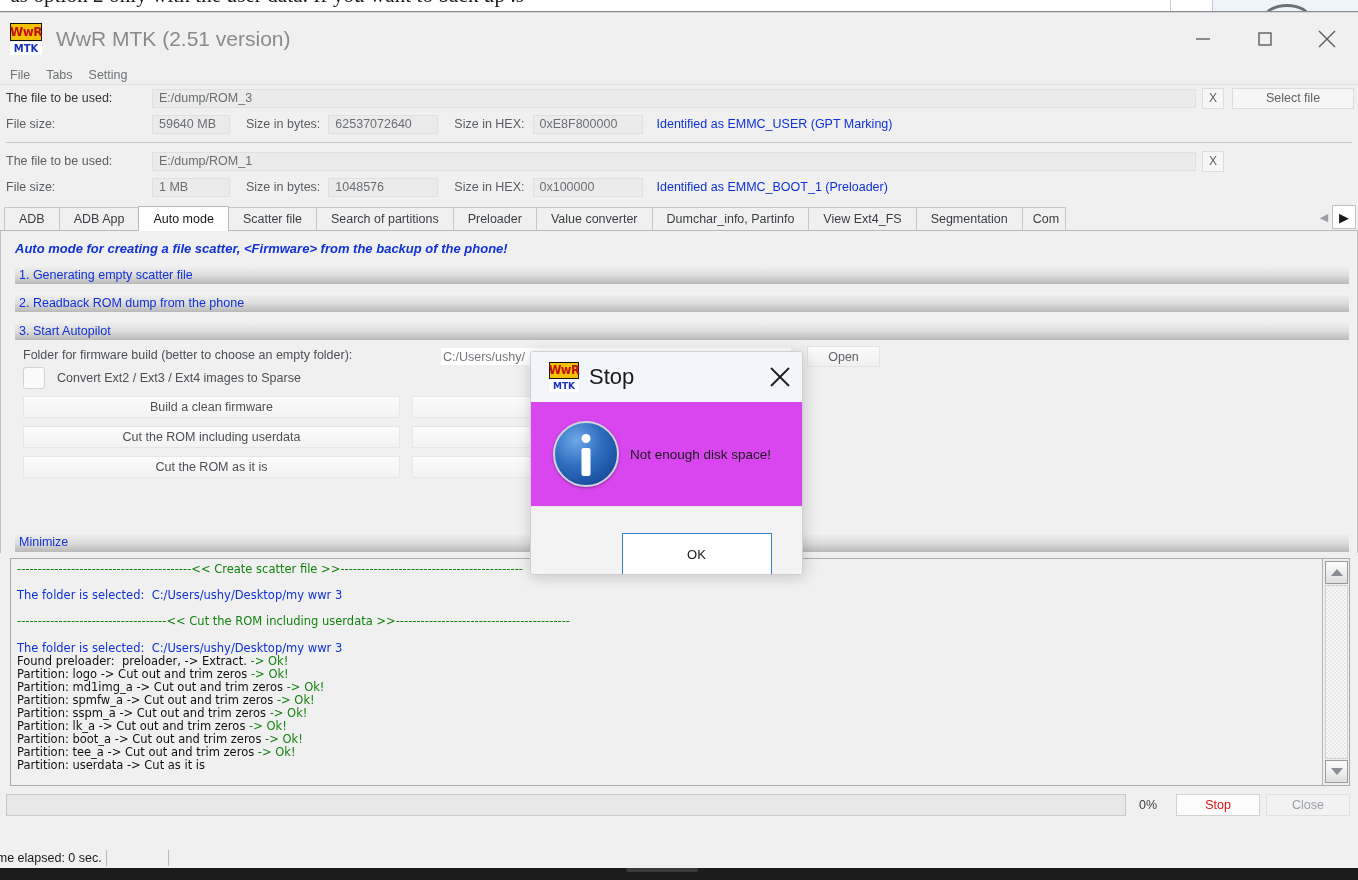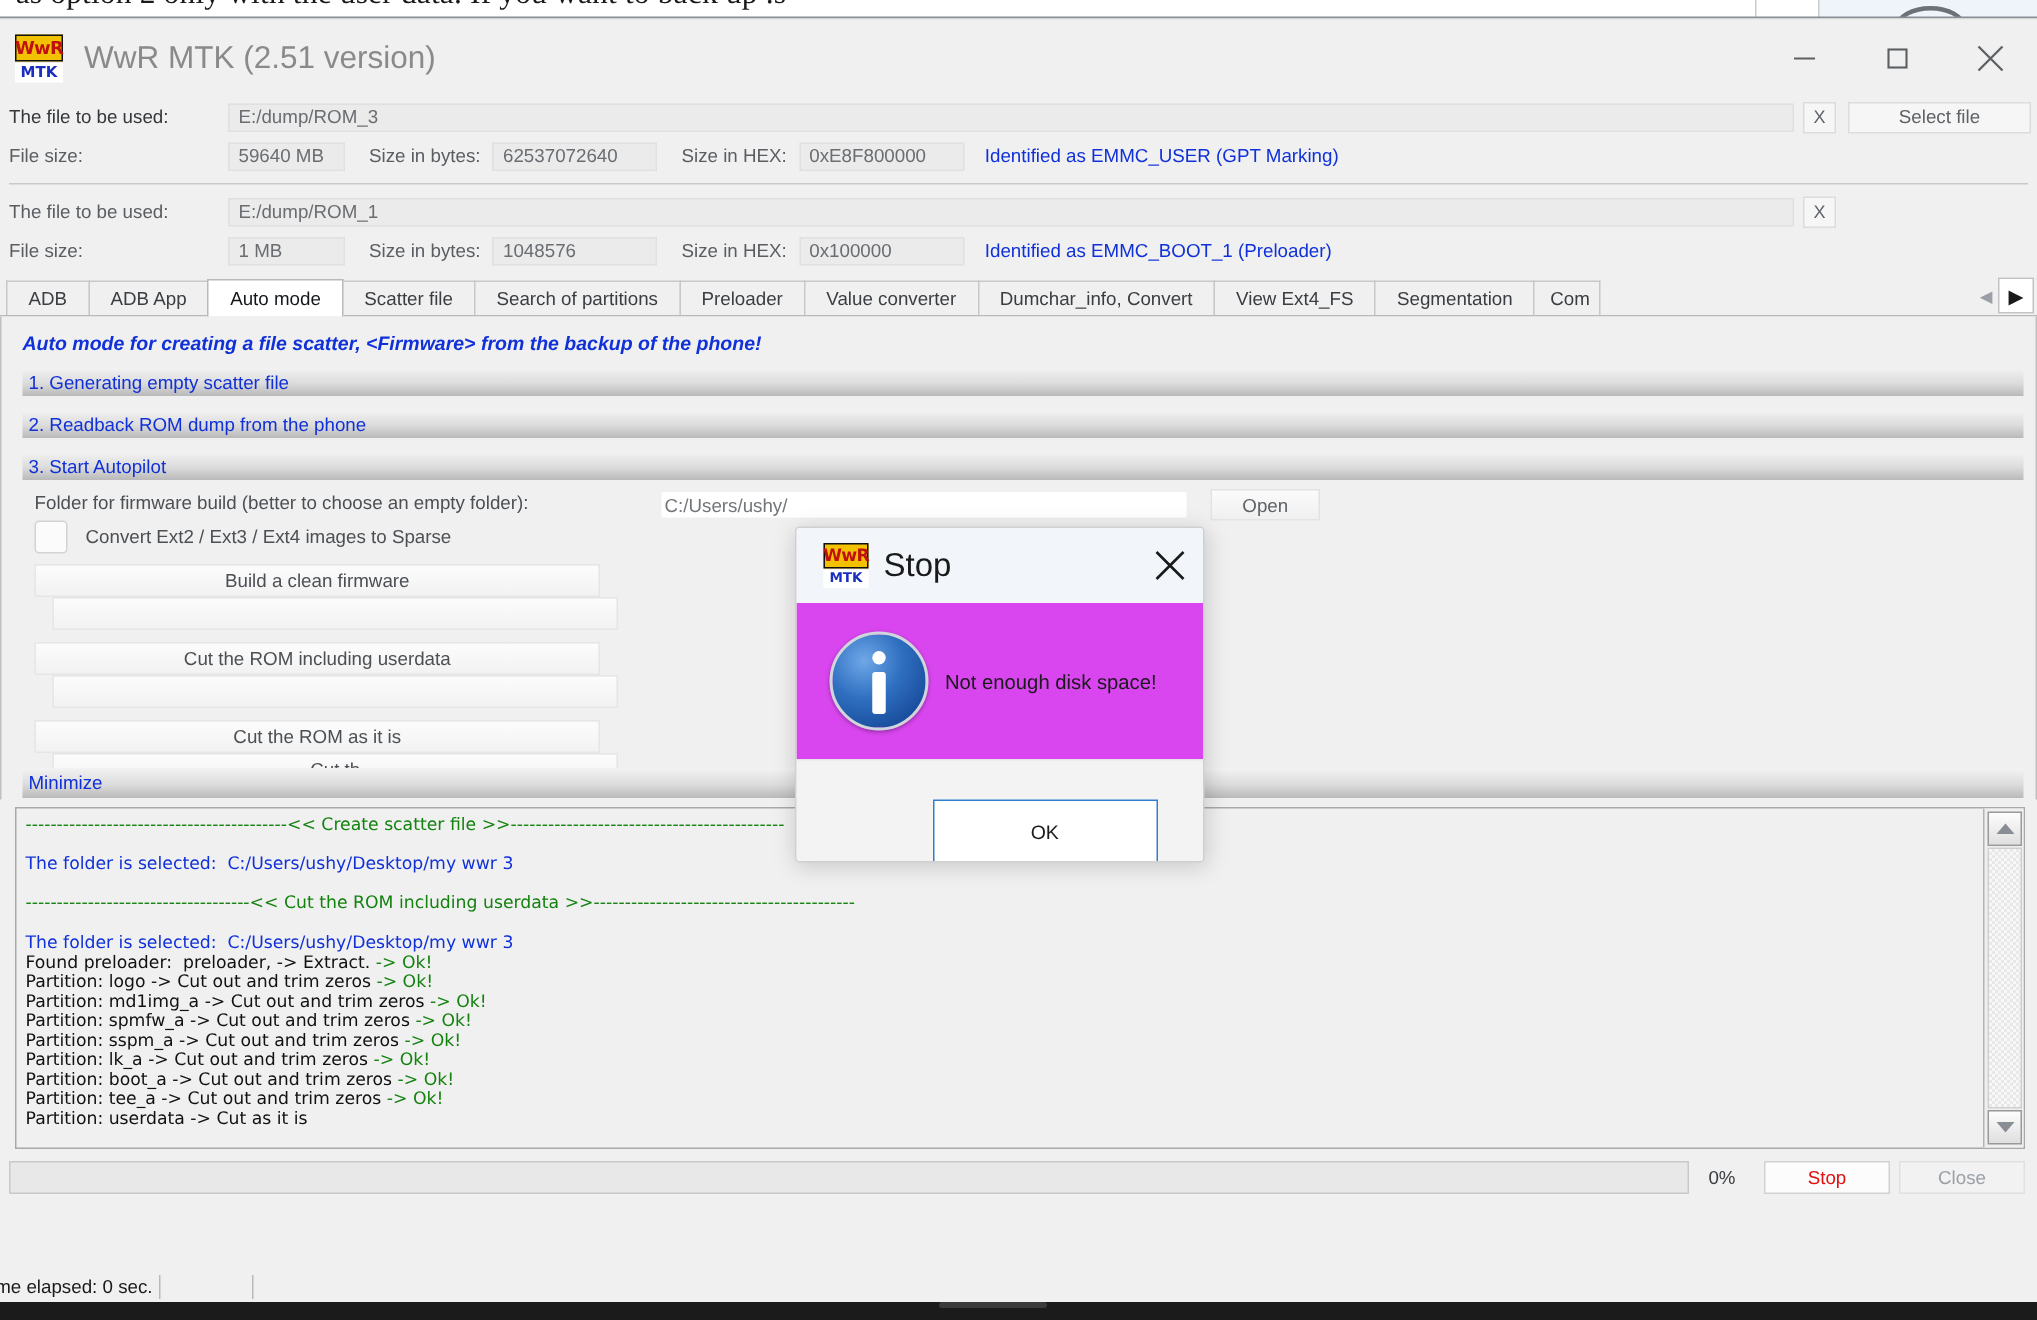--- a/index.html
+++ b/index.html
@@ -205,21 +205,21 @@
     position: absolute; left: 806px; top: -2px; width: 73px; height: 21px;
     background: linear-gradient(to bottom,#fbfbfb,#f0f0f0);
     border: 1px solid #e3e3e3; font-size: 12.5px; color: #5e6266;
     display: flex; align-items: center; justify-content: center;
   }
   .cb-row { display: flex; align-items: center; margin-top: 5px; }
   .cbox { width: 22px; height: 22px; background: #fbfbfb; border: 1px solid #d3d3d3; border-radius: 3px; }
   .cb-label { font-size: 12.5px; color: #4c5054; margin-left: 12px; }
 
   .bigbtn-grid { margin-top: 7px; position: relative; }
-  .bigbtn-row { display: flex; margin-bottom: 8px; flex-direction: column; }
+  .bigbtn-row { display: flex; margin-bottom: 8px; }
   .bigbtn {
     width: 377px; height: 22px;
     background: linear-gradient(to bottom,#fcfcfc,#f2f2f2);
     border: 1px solid #e6e6e6;
     font-size: 12.5px; color: #4c5054;
     display: flex; align-items: center; justify-content: center;
     white-space: nowrap; overflow: hidden;
   }
   .bigbtn.right { margin-left: 12px; }
 
@@ -419,20 +419,25 @@
         </div>
         <div class="win-btn">
           <svg width="26" height="26" viewBox="0 0 26 26">
               <line x1="5" y1="5" x2="21" y2="21" stroke="currentColor" stroke-width="1.5"></line>
               <line x1="21" y1="5" x2="5" y2="21" stroke="currentColor" stroke-width="1.5"></line>
             </svg>
         </div>
       </div>
     </div>
 
+    <div class="menubar">
+      <div class="menu-item">File</div>
+      <div class="menu-item">Tabs</div>
+      <div class="menu-item">Setting</div>
+    </div>
 
     <div class="filepanel">
 
       <div class="frow">
         <div class="flabel">The file to be used:</div>
         <div class="finput path">E:/dump/ROM_3</div>
         <div class="xbtn">X</div>
         <div class="selfile">Select file</div>
       </div>
 
@@ -467,21 +472,21 @@
     </div>
 
     <div class="tabstrip">
       <div class="tab">ADB</div>
       <div class="tab">ADB App</div>
       <div class="tab active">Auto mode</div>
       <div class="tab">Scatter file</div>
       <div class="tab">Search of partitions</div>
       <div class="tab">Preloader</div>
       <div class="tab">Value converter</div>
-      <div class="tab">Dumchar_info, Convert</div>
+      <div class="tab">Dumchar_info, Partinfo</div>
       <div class="tab">View Ext4_FS</div>
       <div class="tab">Segmentation</div>
       <div class="tab clipped">Com</div>
       <div class="tabnav">
         <div class="tabnav-btn">◀</div>
         <div class="tabnav-btn box">▶</div>
       </div>
     </div>
 
     <div class="tabcontent">

